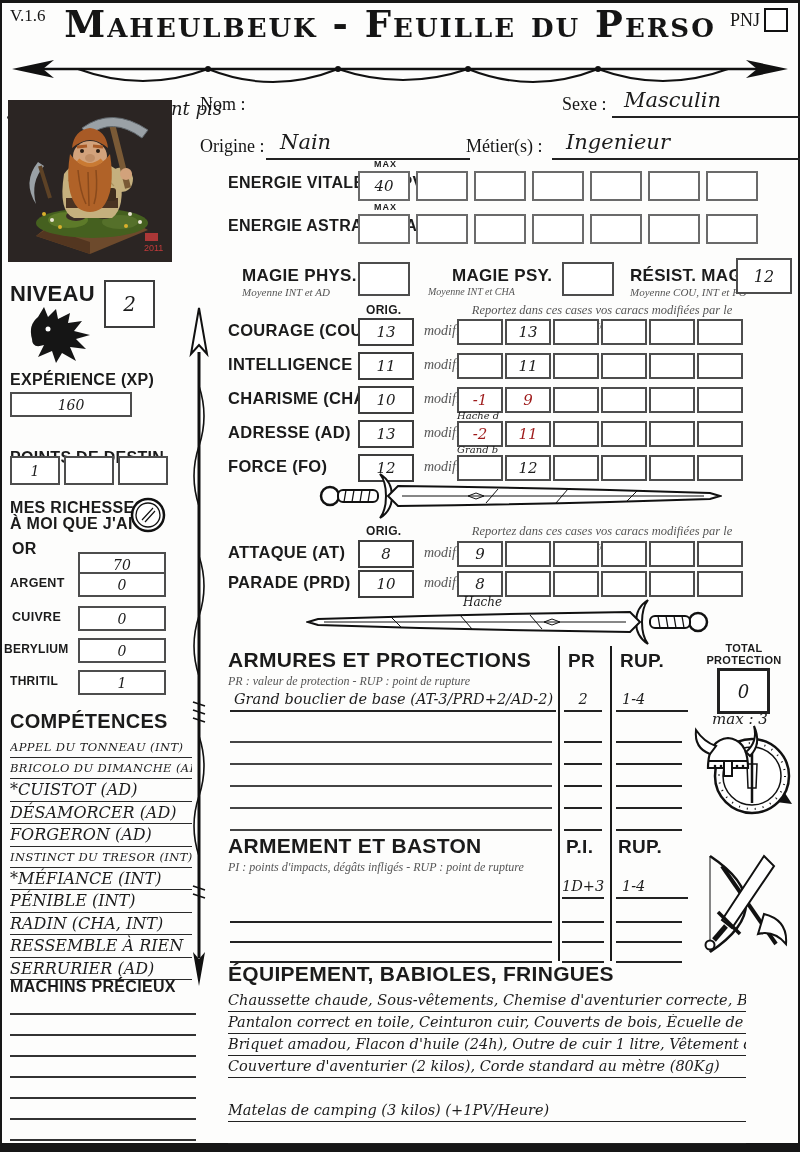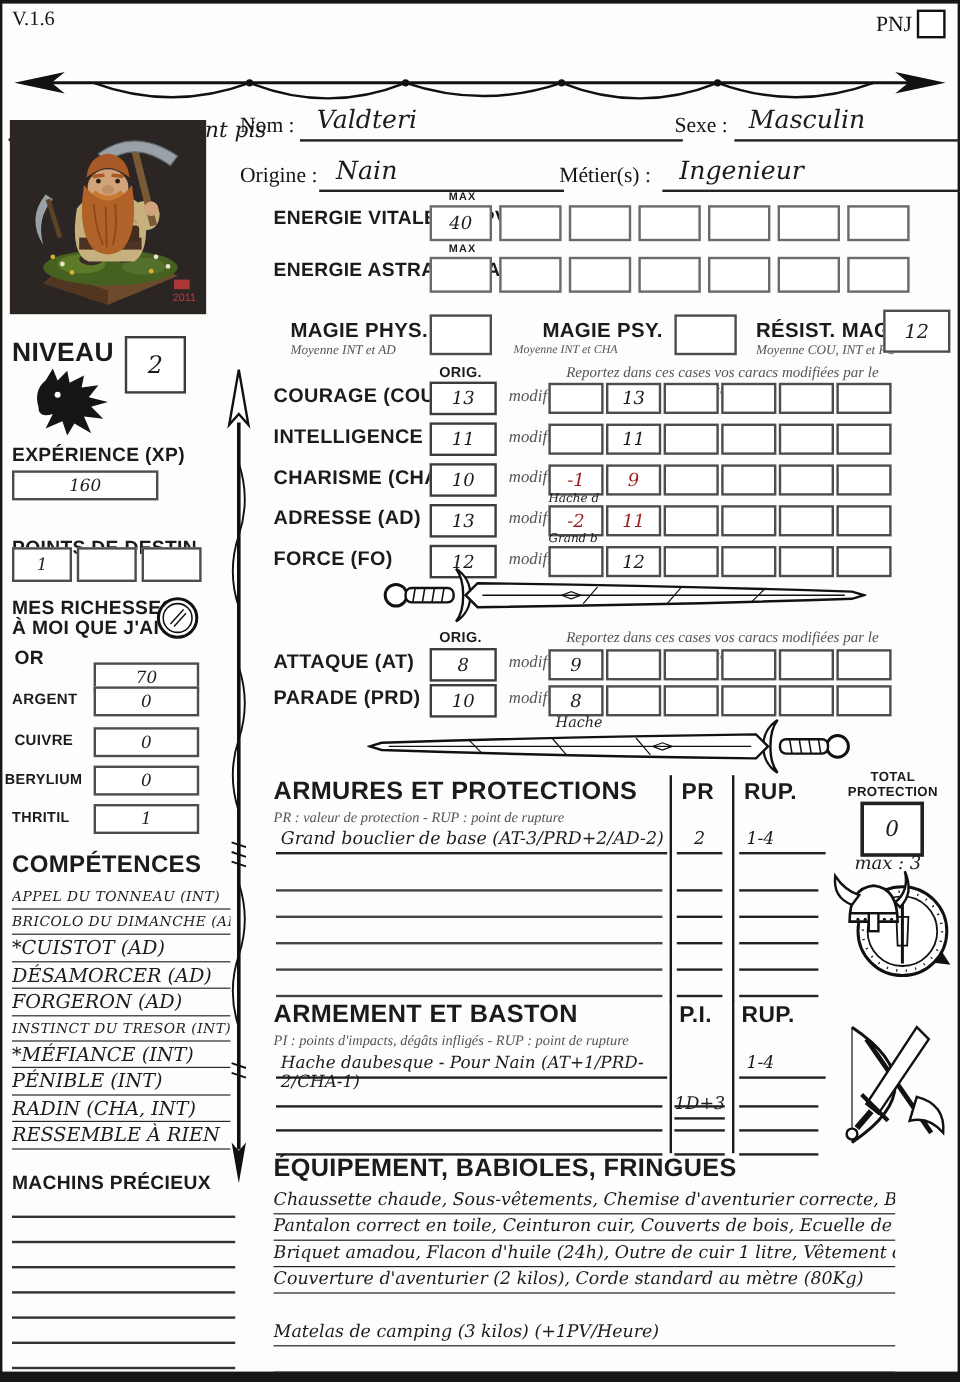--- a/index.html
+++ b/index.html
@@ -38,20 +38,21 @@
 <body>
 
 <div class="page">
 
   <div class="edge" style="left:0;top:0;width:800px;height:3px"></div>
   <div class="edge" style="left:0;top:0;width:2px;height:1152px"></div>
   <div class="edge" style="right:0;top:0;width:2px;height:1152px"></div>
   <div class="edge" style="left:0;bottom:0;width:800px;height:9px"></div>
 
   <div class="abs" style="left:10px;top:6px;font-size:17px">V.1.6</div>
+  <div class="abs ctr title" style="left:60px;right:80px;top:2px">Maheulbeuk - Feuille du Perso</div>
   <div class="abs" style="right:40px;top:10px;font-size:18px">PNJ</div>
   <div class="abs" style="right:12px;top:8px;width:20px;height:20px;border:2.5px solid #111;background:#fff"></div>
 
   <div class="abs" style="left:8px;top:56px">
     <svg width="784" height="30" viewBox="0 0 784 30">
       <line x1="30" y1="13" x2="754" y2="13" stroke="#111" stroke-width="2.5"></line>
       <path d="M4 13 L46 4 L35 13 L46 22 Z" fill="#111"></path>
       <path d="M780 13 L738 4 L749 13 L738 22 Z" fill="#111"></path>
       <path d="M70 13 Q135 37 200 13 M200 13 Q265 39 330 13 M330 13 Q395 35 460 13 M460 13 Q525 39 590 13 M590 13 Q655 37 720 13" fill="none" stroke="#111" stroke-width="2"></path>
       <circle cx="200" cy="13" r="3" fill="#111"></circle>
@@ -150,20 +151,21 @@
     <div class="comp-row comp-sm">APPEL DU TONNEAU (INT)</div>
     <div class="comp-row comp-sm">BRICOLO DU DIMANCHE (AD)</div>
     <div class="comp-row comp-lg">*CUISTOT (AD)</div>
     <div class="comp-row comp-lg">DÉSAMORCER (AD)</div>
     <div class="comp-row comp-lg">FORGERON (AD)</div>
     <div class="comp-row comp-sm">INSTINCT DU TRESOR (INT)</div>
     <div class="comp-row comp-lg">*MÉFIANCE (INT)</div>
     <div class="comp-row comp-lg">PÉNIBLE (INT)</div>
     <div class="comp-row comp-lg">RADIN (CHA, INT)</div>
     <div class="comp-row comp-lg">RESSEMBLE À RIEN</div>
+    <div class="comp-row comp-lg">SERRURIER (AD)</div>
   </div>
 
   <div class="abs lbl" style="left:10px;top:978px;font-size:16px">MACHINS PRÉCIEUX</div>
   <div class="mline" style="top:1013px"></div>
   <div class="mline" style="top:1034px"></div>
   <div class="mline" style="top:1055px"></div>
   <div class="mline" style="top:1076px"></div>
   <div class="mline" style="top:1097px"></div>
   <div class="mline" style="top:1118px"></div>
   <div class="mline" style="top:1139px"></div>
@@ -172,21 +174,20 @@
     <svg width="30" height="682" viewBox="0 0 30 682">
       <path d="M15 2 L23 48 L15 39 L7 48 Z" fill="#fff" stroke="#111" stroke-width="2"></path>
       <line x1="15" y1="46" x2="15" y2="652" stroke="#111" stroke-width="3"></line>
       <path d="M15 80 Q25 110 15 140 Q5 170 15 200 M15 250 Q25 280 15 310 Q5 340 15 370 M15 430 Q25 460 15 490 Q5 520 15 550" stroke="#111" stroke-width="1.6" fill="none"></path>
       <path d="M9 396 L21 400 M9 404 L21 408 M9 412 L21 416 M9 580 L21 584 M9 588 L21 592" stroke="#111" stroke-width="1.6"></path>
       <path d="M15 680 L21 646 L15 653 L9 646 Z" fill="#111"></path>
     </svg>
   </div>
 
   <div class="abs" style="left:200px;top:94px;font-size:18px">Nom :</div>
-  <div class="ul hand" style="left:250px;top:88px;width:305px;height:28px;font-size:21px;padding-left:14px">Valdteri</div>
   <div class="abs" style="left:562px;top:94px;font-size:18px">Sexe :</div>
   <div class="ul hand" style="left:612px;top:88px;width:178px;height:28px;font-size:21px;padding-left:12px">Masculin</div>
 
   <div class="abs" style="left:200px;top:136px;font-size:18px">Origine :</div>
   <div class="ul hand" style="left:266px;top:130px;width:190px;height:28px;font-size:21px;padding-left:14px">Nain</div>
   <div class="abs" style="left:466px;top:136px;font-size:18px">Métier(s) :</div>
   <div class="ul hand" style="left:552px;top:130px;width:238px;height:28px;font-size:21px;padding-left:14px">Ingenieur</div>
 
   <div class="row" style="left:228px;top:171px;width:560px">
     <span class="rlbl lbl" style="font-size:16px">ENERGIE VITALE (EV-PV)</span>
@@ -391,22 +392,21 @@
     </svg>
   </div>
 
   <div class="abs lbl" style="left:228px;top:834px;font-size:21px">ARMEMENT ET BASTON</div>
   <div class="abs hint" style="left:228px;top:860px;font-size:12px">PI : points d'impacts, dégâts infligés - RUP : point de rupture</div>
   <div class="tdiv" style="left:558px;top:833px;height:128px"></div>
   <div class="tdiv" style="left:610px;top:833px;height:128px"></div>
   <div class="abs lbl" style="left:566px;top:836px;font-size:19px">P.I.</div>
   <div class="abs lbl" style="left:618px;top:836px;font-size:19px">RUP.</div>
 
-  <div class="cellline hand" style="left:230px;top:878px;width:322px;text-align:left;padding-left:4px;font-size:14px">Hache daubesque - Pour Nain (AT+1/PRD-2/CHA-1)</div>
-  <div class="cellline hand" style="left:562px;top:912px;width:42px">1D+3</div>
+  <div class="cellline hand" style="left:562px;top:878px;width:42px">1D+3</div>
   <div class="cellline hand" style="left:616px;top:878px;width:66px;text-align:left;padding-left:6px">1-4</div>
 
   <div class="cellline" style="left:230px;top:902px;width:322px"></div>
   <div class="cellline" style="left:562px;top:902px;width:42px"></div>
   <div class="cellline" style="left:616px;top:902px;width:66px"></div>
   <div class="cellline" style="left:230px;top:922px;width:322px"></div>
   <div class="cellline" style="left:562px;top:922px;width:42px"></div>
   <div class="cellline" style="left:616px;top:922px;width:66px"></div>
   <div class="cellline" style="left:230px;top:942px;width:322px"></div>
   <div class="cellline" style="left:562px;top:942px;width:42px"></div>

